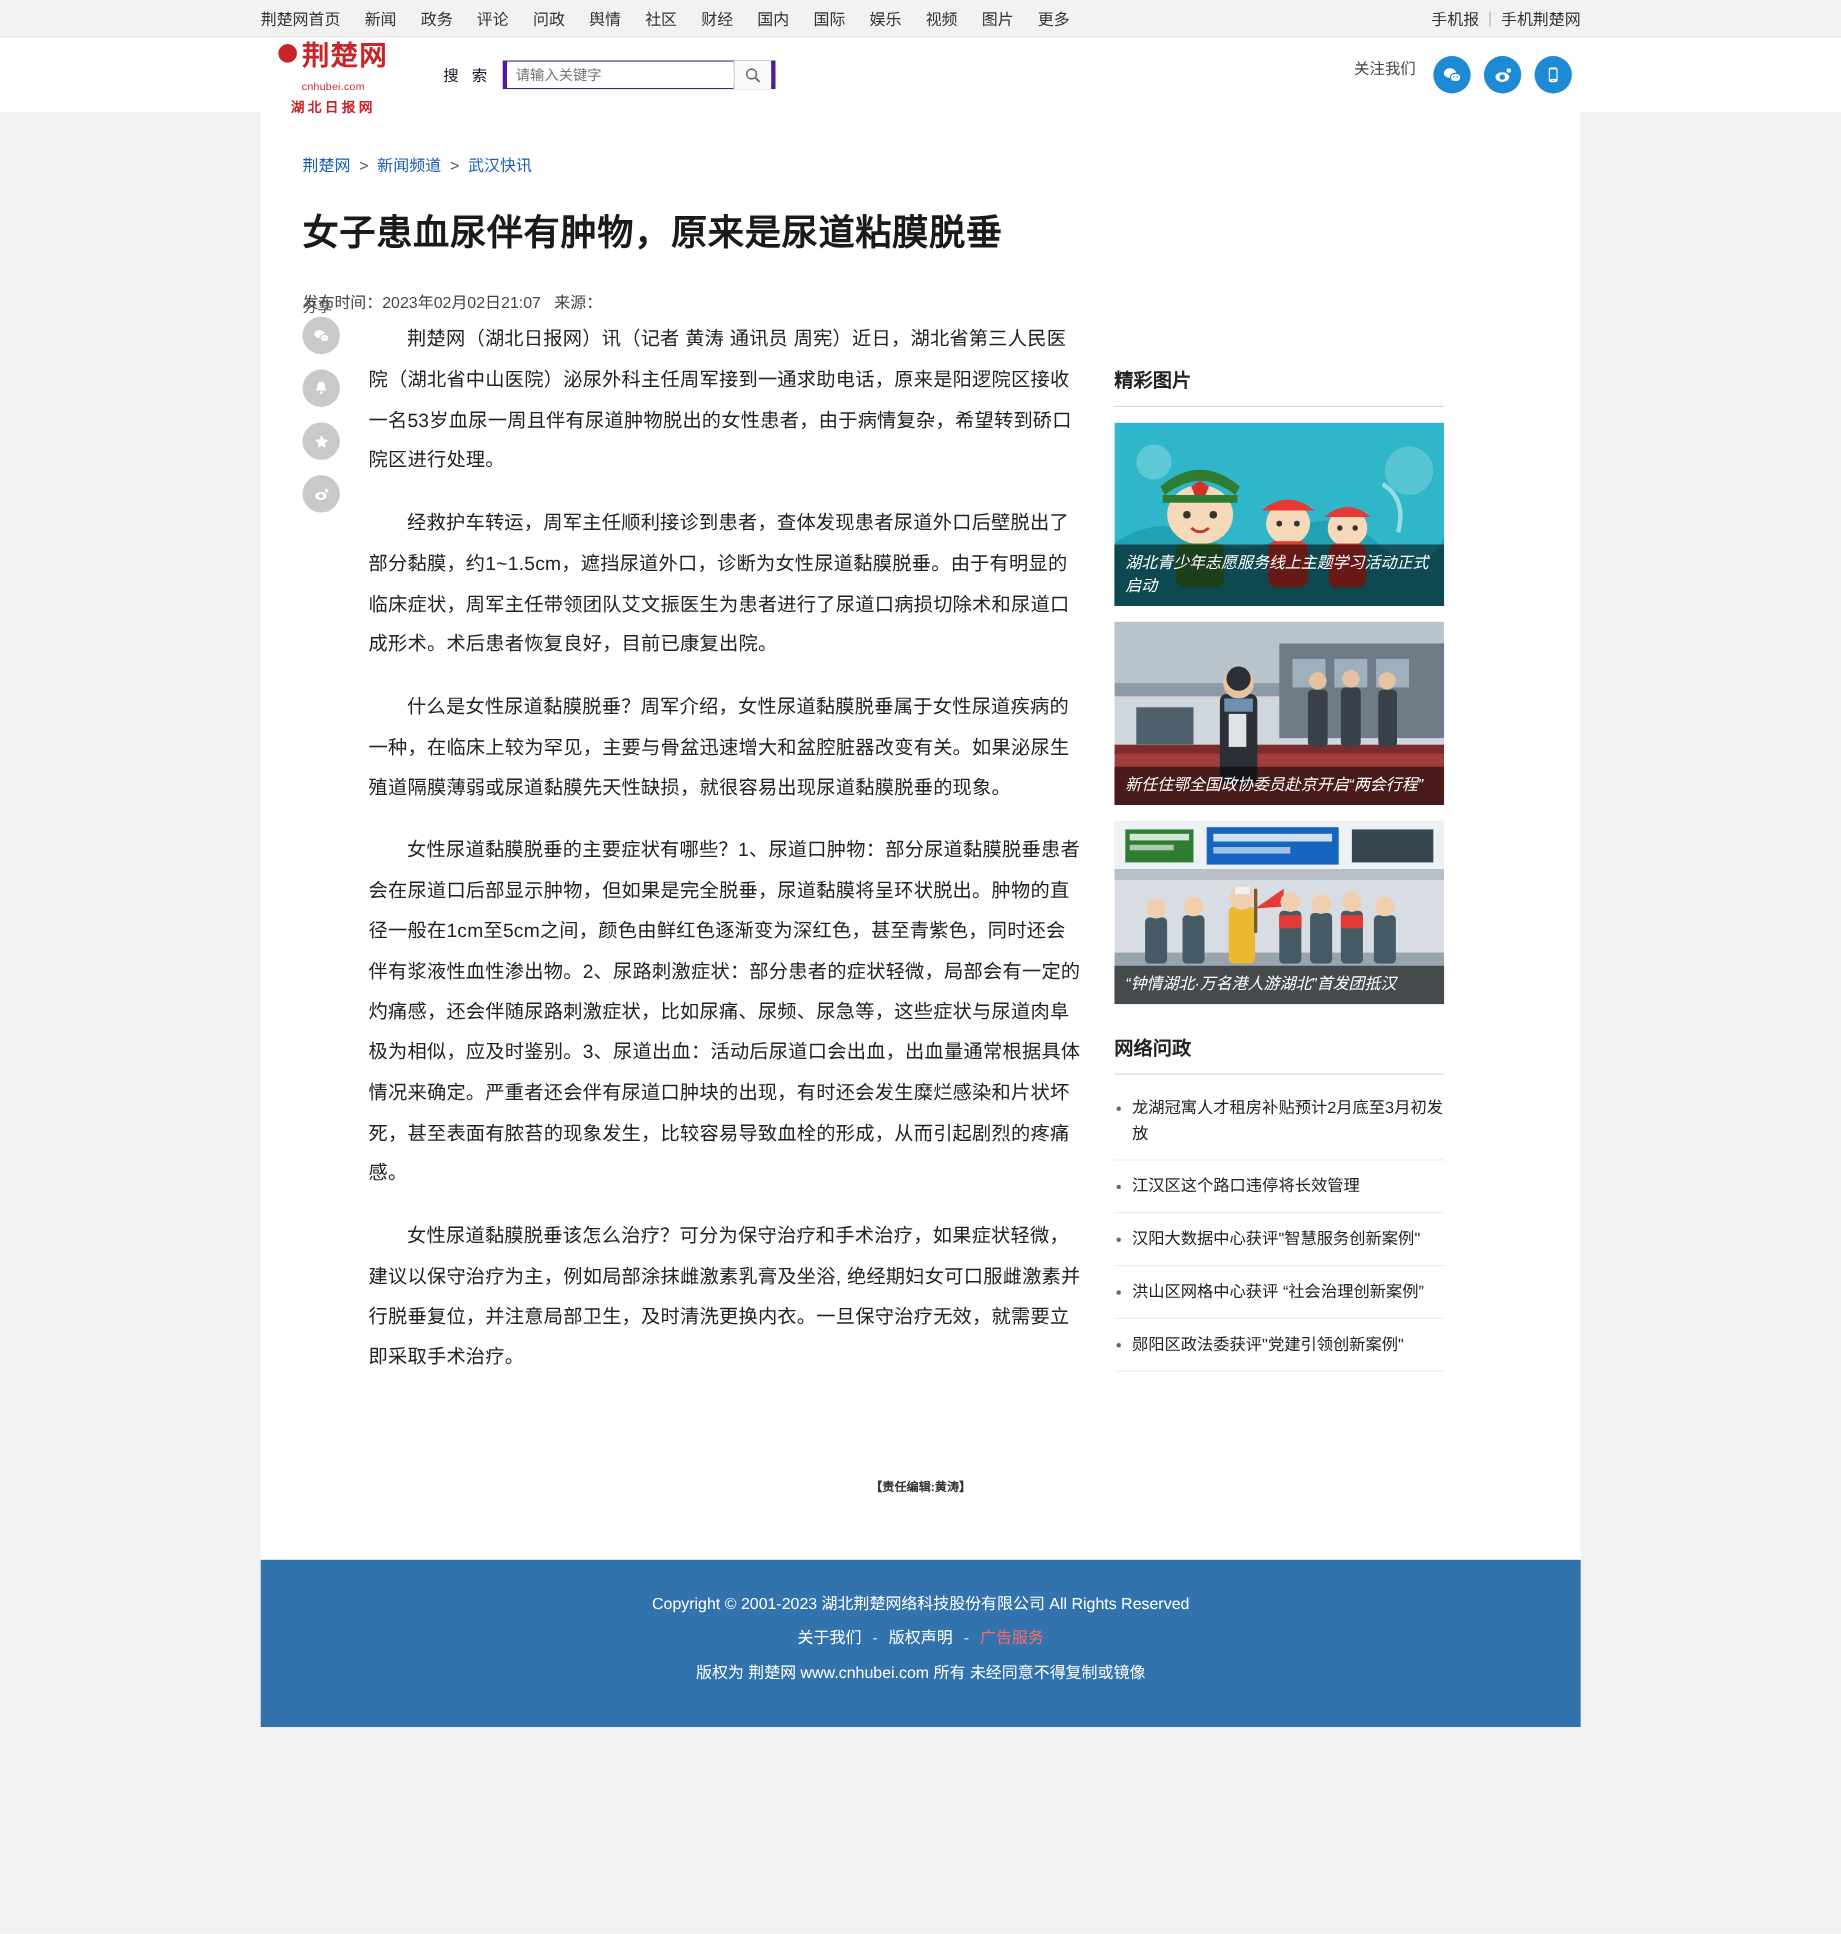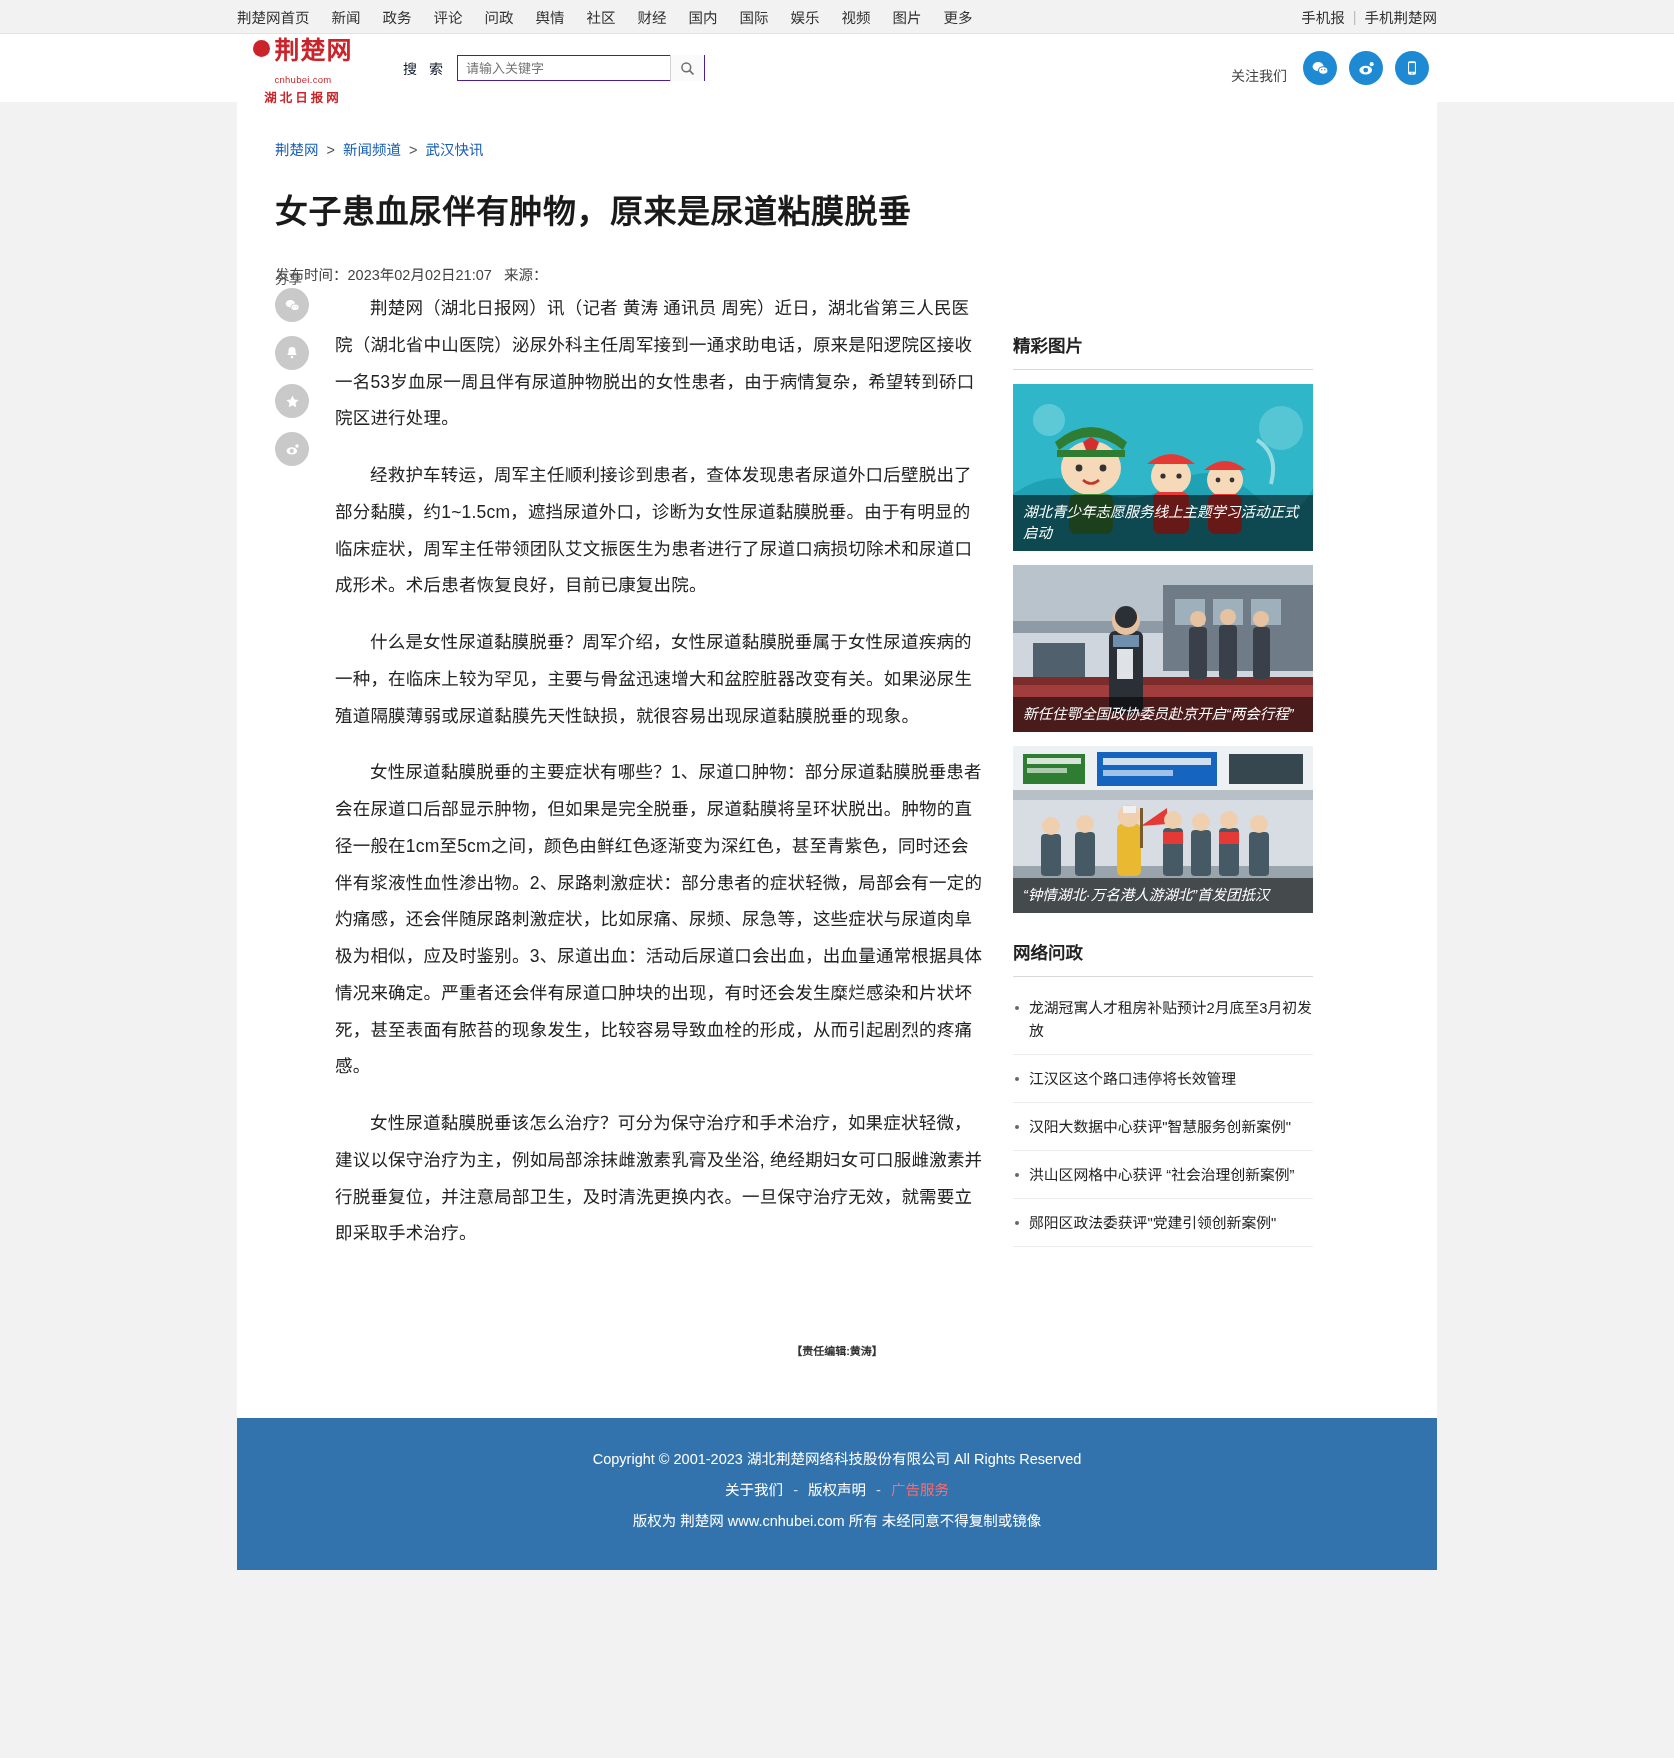--- a/index.html
+++ b/index.html
@@ -76,40 +76,40 @@
   }
   .search-wrap {
     margin-left: 40px;
     display: flex;
     align-items: center;
     gap: 10px;
   }
   .search-label { font-size: 14px; color: #0f172a; letter-spacing: 4px; }
   .search-box {
     width: 248px; height: 26px;
-    border: 1px solid #4c1d95;
+    border: 4px solid #4c1d95;
     background: #fff;
     display: flex; align-items: center;
   }
   .search-box input {
     border: 0; outline: 0; height: 24px; flex: 1;
     padding: 0 8px; font-size: 13px; color: #555;
     font-family: "Liberation Sans", sans-serif;
   }
   .search-btn {
     width: 34px; height: 26px;
     border-left: 1px solid #cfcfcf;
     background: #fafafa;
     display: flex; align-items: center; justify-content: center;
     cursor: pointer;
   }
   .search-btn svg { display: block; }
   .follow {
     margin-left: auto;
-    display: flex; align-items: flex-end; gap: 12px;
+    display: flex; align-items: flex-start; gap: 12px;
     margin-right: 8px;
   }
   .follow .txt { font-size: 14px; color: #444; margin-right: 4px; }
   .circ {
     width: 34px; height: 34px; border-radius: 50%;
     display: flex; align-items: center; justify-content: center;
     color: #fff;
   }
   .circ.wechat { background: #1f8ad4; }
   .circ.weibo  { background: #1f8ad4; }

